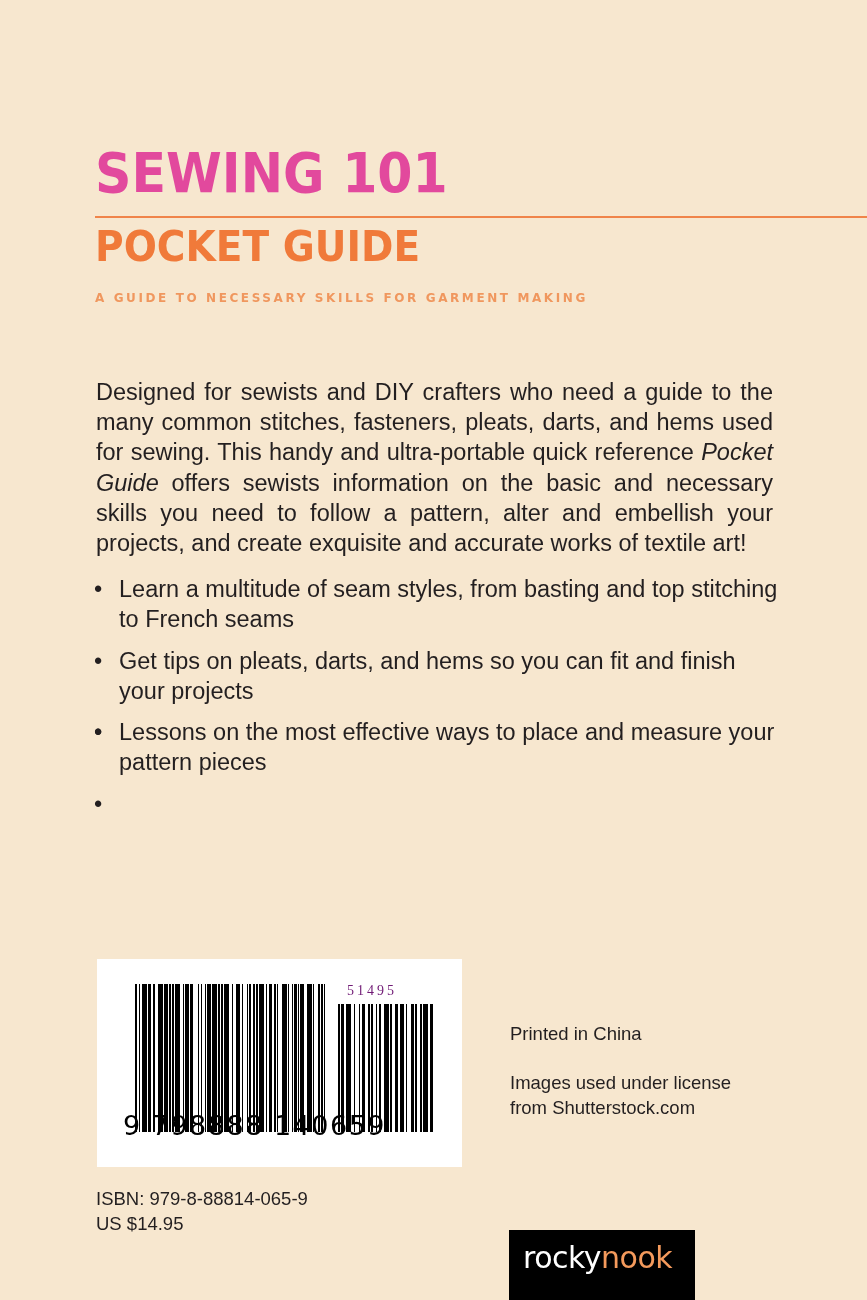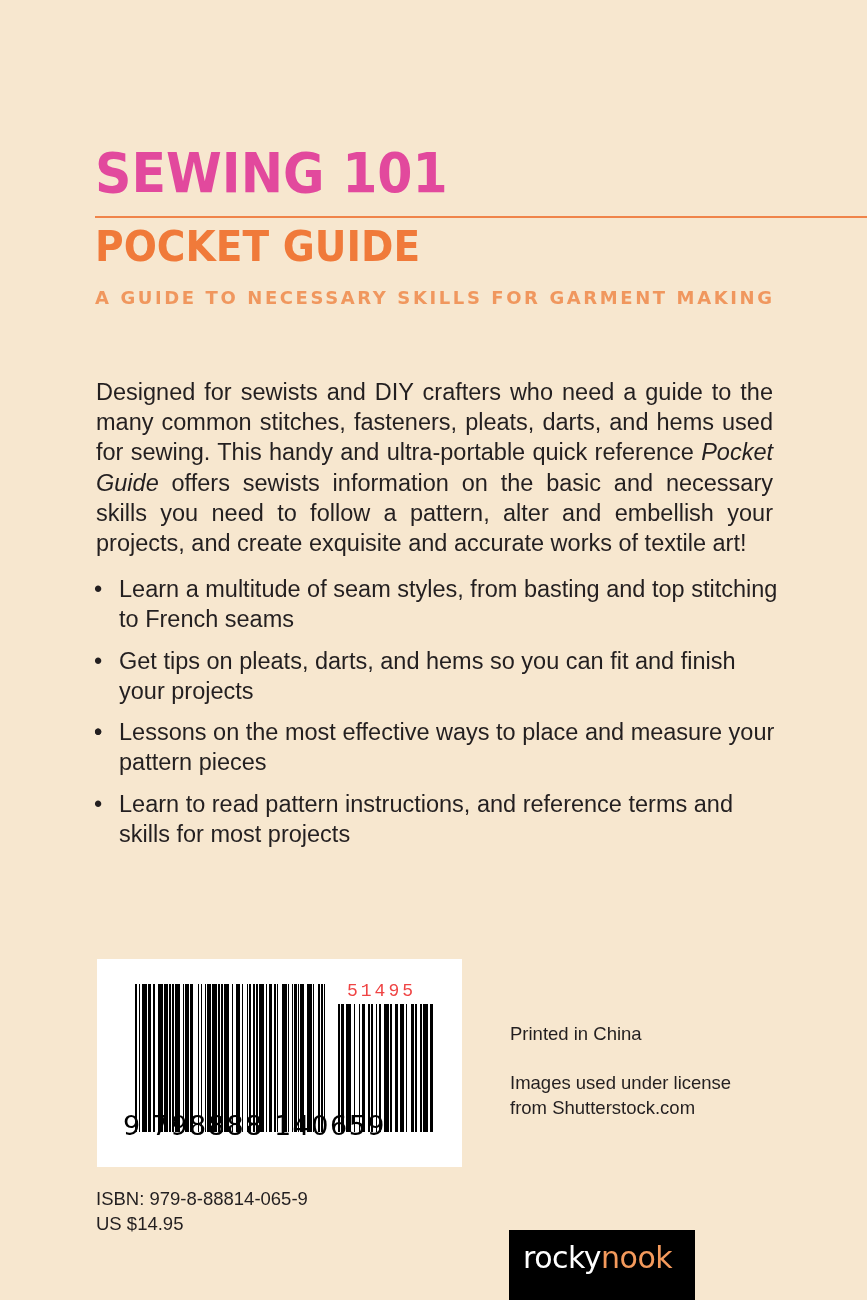--- a/index.html
+++ b/index.html
@@ -31,21 +31,21 @@
     font-weight: bold;
     font-size: 42px; line-height: 50px;
     color: #f07a3a;
     transform: scaleX(0.93); transform-origin: left top;
     white-space: nowrap;
   }
   .tagline {
     left: 95px; top: 286px;
     font-family: "DejaVu Sans", sans-serif;
     font-weight: bold;
-    font-size: 18px; line-height: 24px;
+    font-size: 12px; line-height: 24px;
     letter-spacing: 2.6px;
     color: #f0975e;
     white-space: nowrap;
   }
   .description {
     left: 96px; top: 377px; width: 677px;
     font-size: 23.5px; line-height: 30.2px;
     text-align: justify;
     color: #231f20;
   }
@@ -72,22 +72,22 @@
   .bc-addon { left: 241px; top: 45px; height: 128px; }
   .bc-digits {
     position: absolute; left: 26px; top: 152px;
     font-family: "DejaVu Sans", sans-serif;
     font-size: 27px; line-height: 30px; color: #000;
     white-space: pre; letter-spacing: 1.5px;
     background: transparent;
   }
   .bc-addon-digits {
     position: absolute; left: 250px; top: 20px;
-    font-family: Liberation Mono, monospace;
-    font-size: 18px; line-height: 24px; color: #ef4444;
+    font-family: Liberation Serif, serif;
+    font-size: 14px; line-height: 24px; color: #701a75;
     letter-spacing: 3px;
   }
   .publisher-info {
     left: 510px; top: 1022px;
     font-size: 18.5px; line-height: 24.5px;
     color: #231f20;
   }
   .publisher-info .blank { height: 24.5px; }
   .price-info {
     left: 96px; top: 1187px;
@@ -118,21 +118,21 @@
 
 <div class="abs description">
   <span>Designed for sewists and DIY crafters who need a guide to the many common stitches, fasteners, pleats, darts, and hems used for sewing. This handy and ultra-portable quick reference </span><em>Pocket Guide</em><span> offers sewists information on the basic and necessary skills you need to follow a pattern, alter and embellish your projects, and create exquisite and accurate works of textile art!</span>
 </div>
 
 <ul class="abs bullets">
   <li><span class="dot">•</span><span>Learn a multitude of seam styles, from basting and top stitching to French seams</span></li>
   <li><span class="dot">•</span><span>Get tips on pleats, darts, and hems so you can fit and finish your projects</span></li>
   <li><span class="dot">•</span></li>
   <li><span class="dot">•</span><span>Lessons on the most effective ways to place and measure your pattern pieces</span></li>
-  <li><span class="dot">•</span><span>Learn to read pattern instructions, and reference terms and skills for most projects</span></li>
+  <li><span class="dot">•</span></li>
 </ul>
 
 <div class="abs barcode-box">
   <div class="bars bc-main" id="bc-main">
       <div class="bar" style="width: 2.46452px;"></div>
       <div class="gap" style="width: 1.23226px;"></div>
       <div class="bar" style="width: 1.23226px;"></div>
       <div class="gap" style="width: 2.46452px;"></div>
       <div class="bar" style="width: 4.92903px;"></div>
       <div class="gap" style="width: 1.23226px;"></div>

